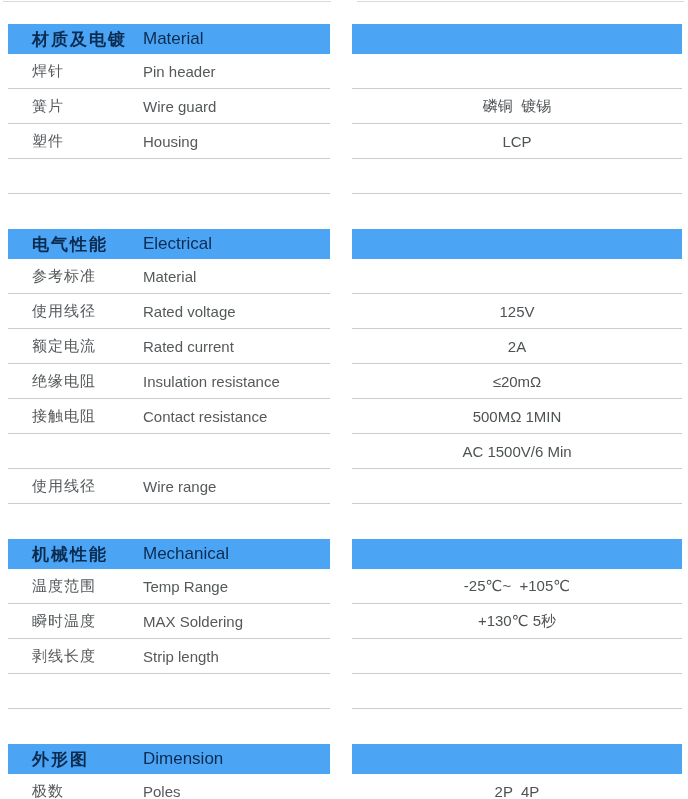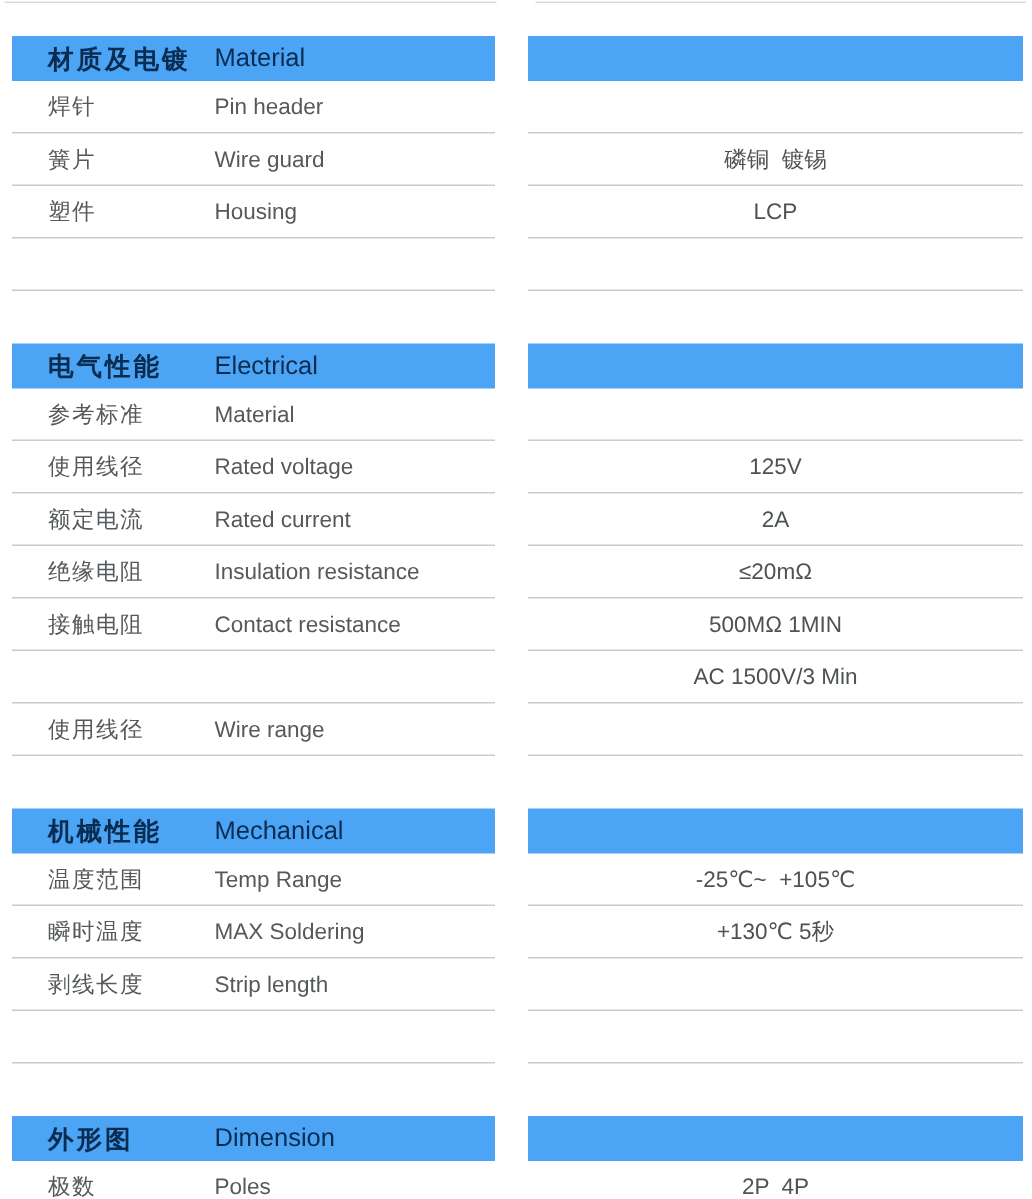--- a/index.html
+++ b/index.html
@@ -192,21 +192,21 @@
 
   <div class="row row-right">
     <span class="val">≤20mΩ</span>
   </div>
 
   <div class="row row-right">
     <span class="val">500MΩ 1MIN</span>
   </div>
 
   <div class="row row-right">
-    <span class="val">AC 1500V/3 Min</span>
+    <span class="val">AC 1500V/6 Min</span>
   </div>
 
   <div class="row row-right">
     <span class="val"></span>
   </div>
 </div>
     </div>
   </div>
 
   <div class="section">

